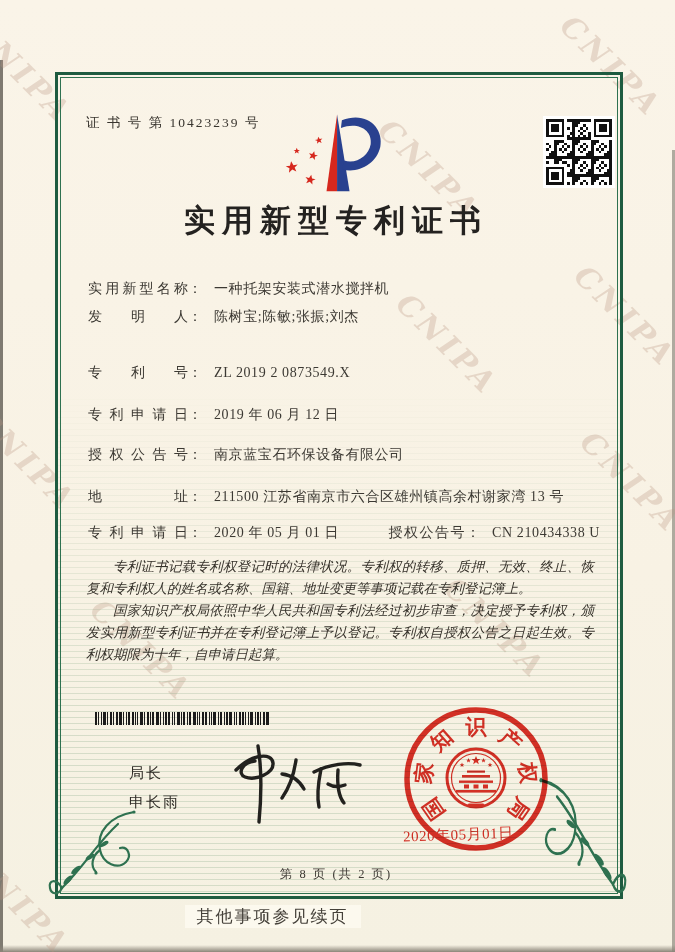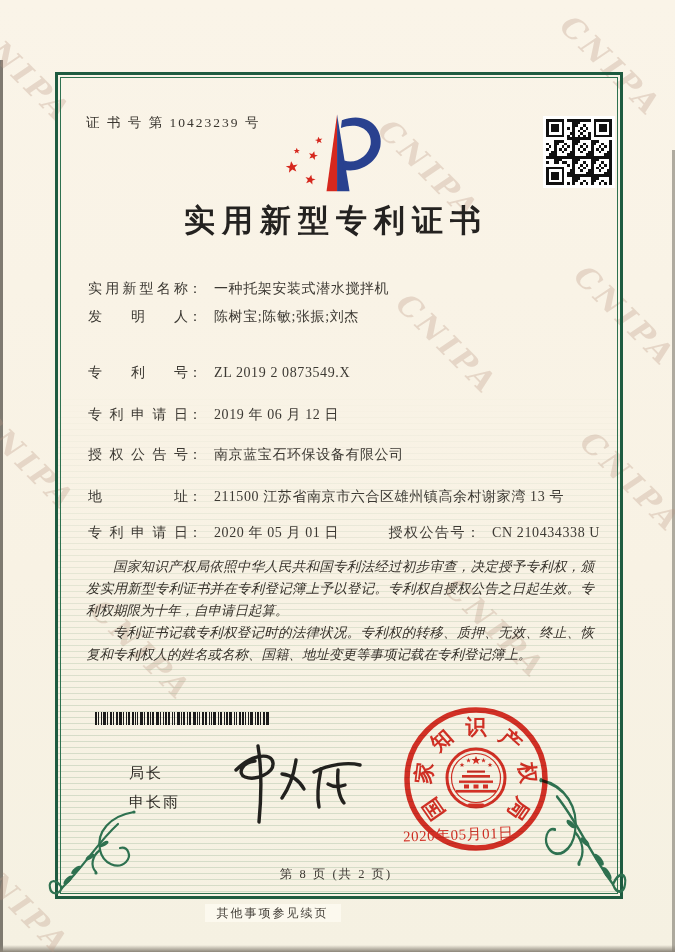--- a/index.html
+++ b/index.html
@@ -59,21 +59,21 @@
   .barcode span{display:block;background:#1b1b1b;}
   .director{position:absolute;left:129px;top:764px;z-index:5;font-size:15px;color:#2e2b26;letter-spacing:2px;}
   .director div{margin-bottom:10px;}
   .signature{position:absolute;left:218px;top:740px;z-index:5;}
   .seal{position:absolute;left:398px;top:700px;z-index:7;mix-blend-mode:multiply;opacity:.95;}
   .seal-char{font-size:21px;font-weight:bold;fill:var(--seal-red);text-anchor:middle;dominant-baseline:central;font-family:"Liberation Serif","DejaVu Serif",serif;}
   .seal-date{font-size:15px;letter-spacing:.5px;fill:var(--seal-red);font-family:"Liberation Serif","DejaVu Serif",serif;}
   .footer{position:absolute;left:55px;top:866px;width:562px;text-align:center;font-size:12.5px;letter-spacing:2px;color:#3c3933;z-index:5;}
   .contnote{
     position:absolute;left:0;top:905px;width:545px;text-align:center;z-index:5;
-    font-size:12px;letter-spacing:2px;color:#45413a;
+    font-size:17px;letter-spacing:2px;color:#45413a;
   }
   .contnote em{font-style:normal;background:rgba(255,252,244,.7);padding:2px 12px;}
 </style>
 </head>
 <body>
 
 <div class="page">
 
   <div id="wm-layer">
       <span class="wm" style="left: -12px; top: 14px;">CNIPA</span>
@@ -409,22 +409,22 @@
   <div class="frow" style="top:524px">
     <span>
       <span class="flabel">专利申请日</span><span class="fcolon">：</span><span class="fvalue">2020 年 05 月 01 日</span>
     </span>
     <span class="g2">
       <span class="glabel">授权公告号</span><span class="fcolon">：</span><span class="fvalue">CN 210434338 U</span>
     </span>
   </div>
 
   <div class="paras">
+    <p>专利证书记载专利权登记时的法律状况。专利权的转移、质押、无效、终止、恢复和专利权人的姓名或名称、国籍、地址变更等事项记载在专利登记簿上。</p>
     <p>国家知识产权局依照中华人民共和国专利法经过初步审查，决定授予专利权，颁发实用新型专利证书并在专利登记簿上予以登记。专利权自授权公告之日起生效。专利权期限为十年，自申请日起算。</p>
-    <p>专利证书记载专利权登记时的法律状况。专利权的转移、质押、无效、终止、恢复和专利权人的姓名或名称、国籍、地址变更等事项记载在专利登记簿上。</p>
   </div>
 
   <div class="barcode" id="barcode">
       <span style="width: 2px; margin-right: 1px;"></span>
       <span style="width: 1px; margin-right: 2px;"></span>
       <span style="width: 1px; margin-right: 1px;"></span>
       <span style="width: 3px; margin-right: 1px;"></span>
       <span style="width: 1px; margin-right: 2px;"></span>
       <span style="width: 2px; margin-right: 1px;"></span>
       <span style="width: 1px; margin-right: 2px;"></span>

